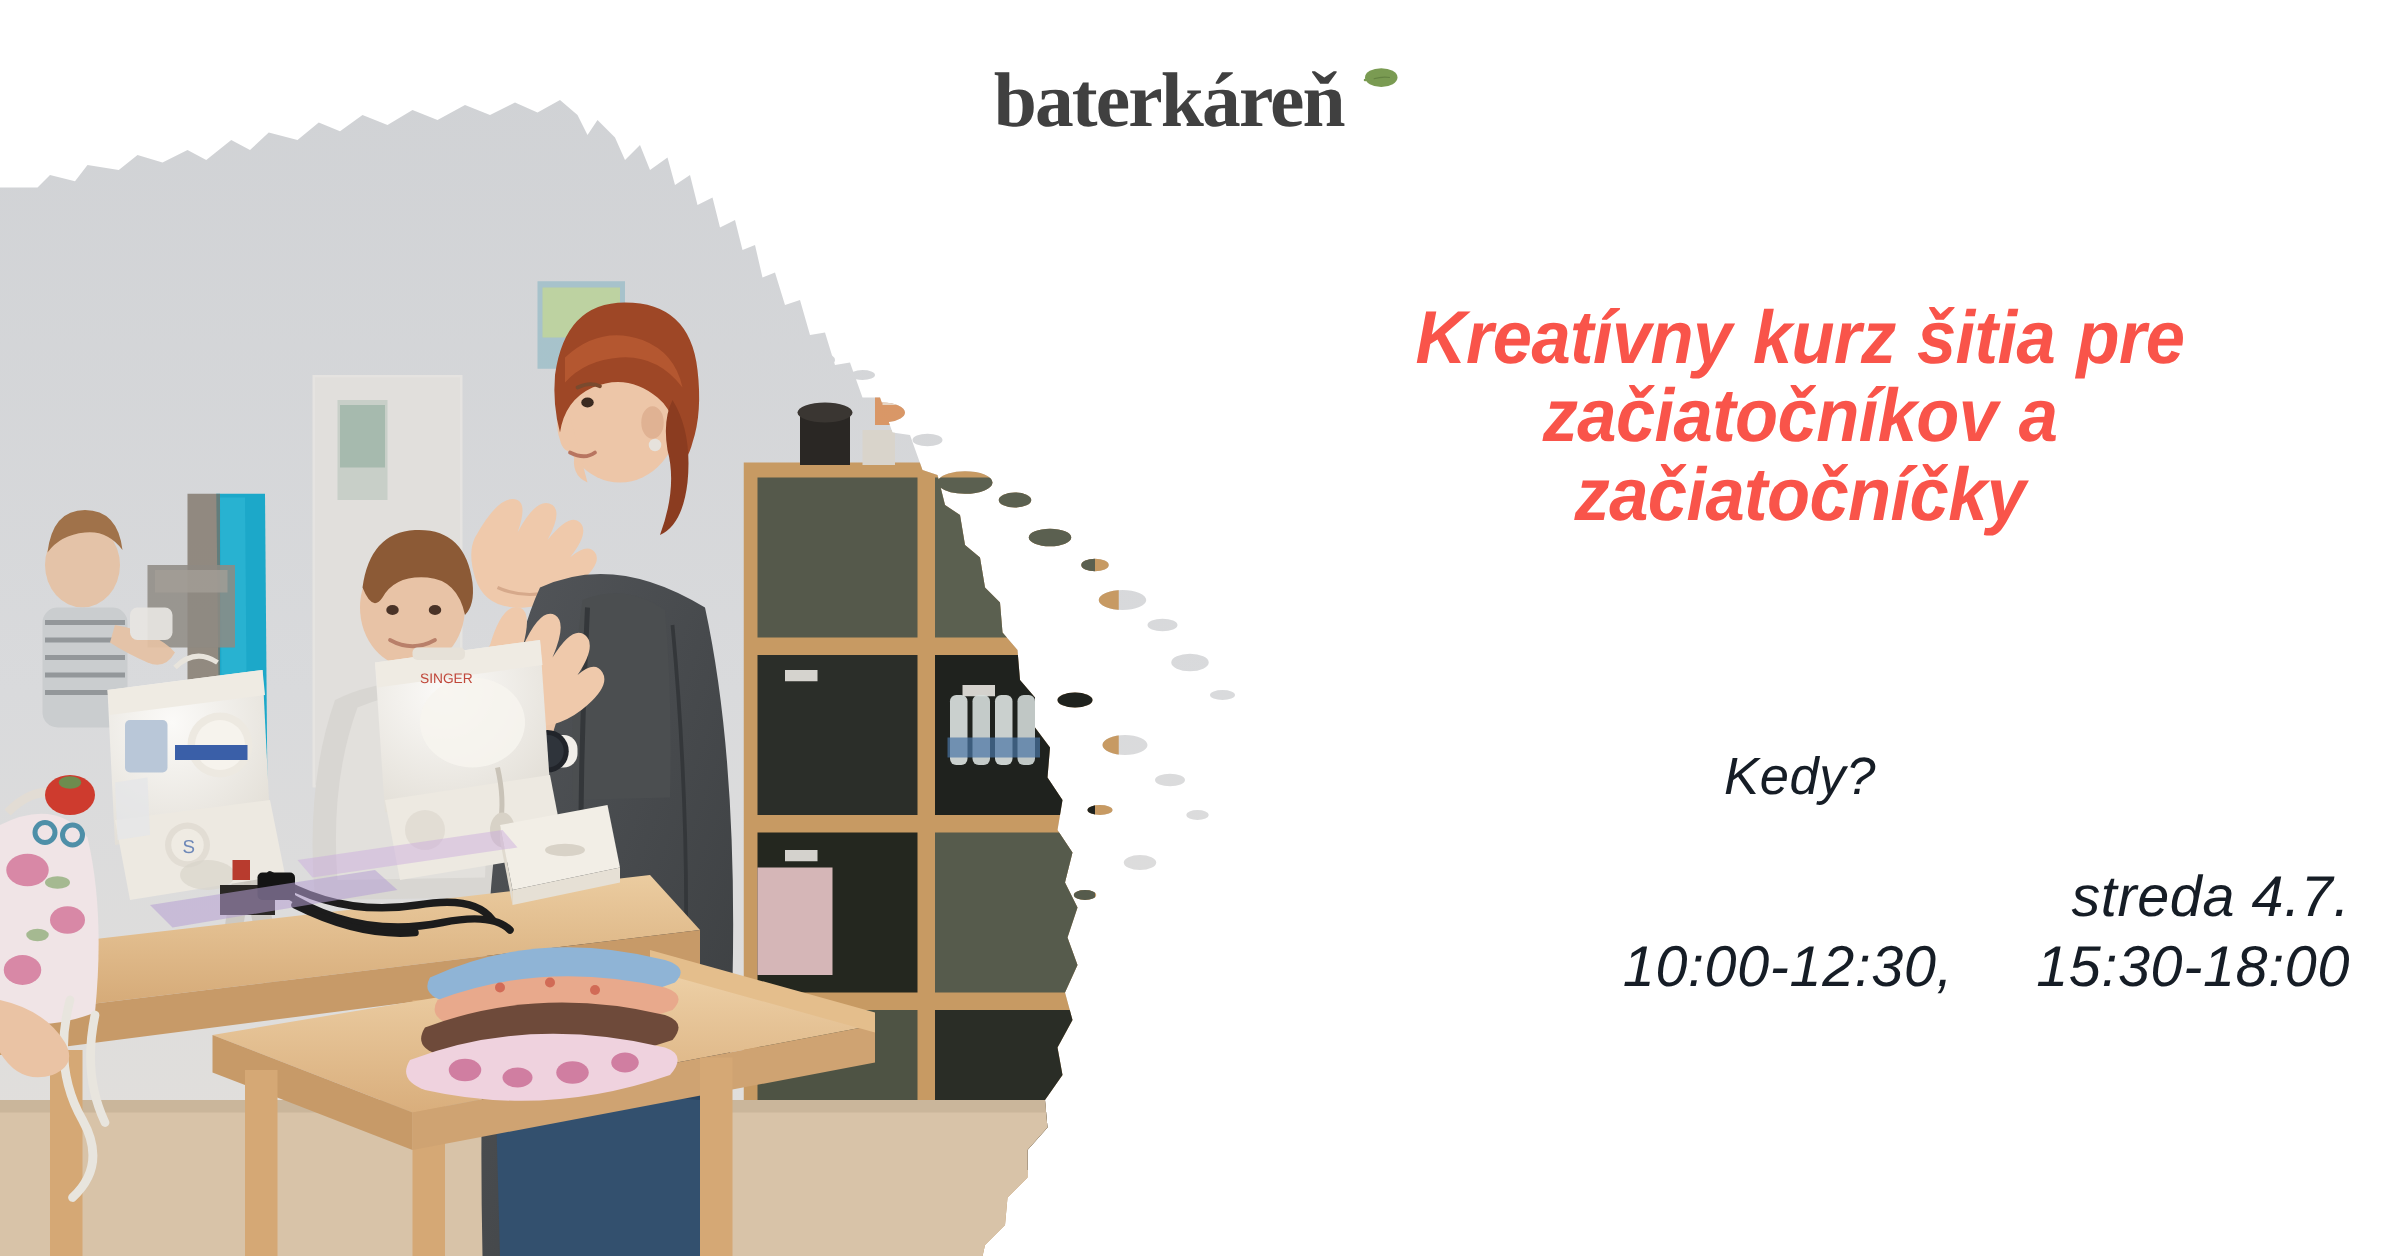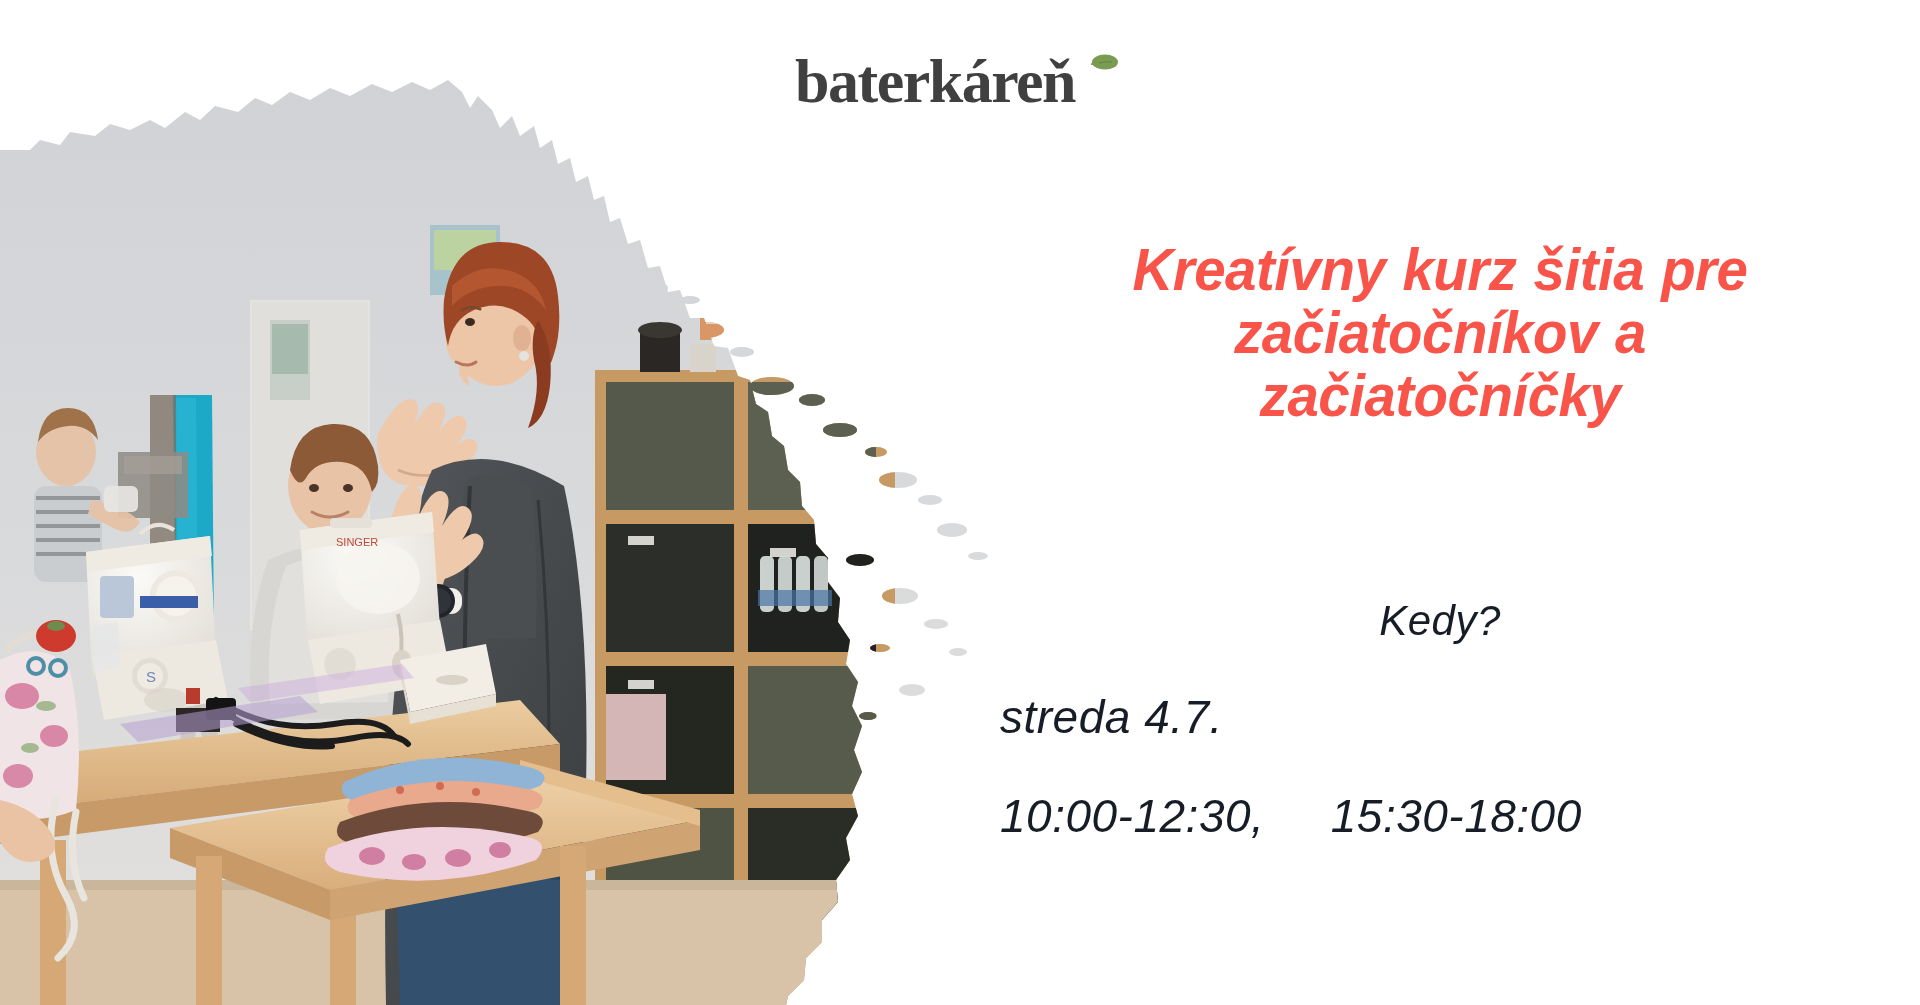--- a/index.html
+++ b/index.html
@@ -74,32 +74,32 @@
     color:#161D26;
     font-weight:400;
     font-size:42px;
     line-height:52px;
     letter-spacing:0.5px;
   }
   #when-date {
     position:absolute;
     left:0; top:690px;
     width:880px;
-    text-align:left;
+    text-align:right;
     color:#161D26;
     font-weight:400;
     font-size:46px;
     line-height:54px;
     letter-spacing:0.5px;
   }
   #when-times {
     position:absolute;
-    left:0; top:788px;
+    left:0; top:745px;
     width:880px;
-    text-align:left;
+    text-align:right;
     color:#161D26;
     font-weight:400;
     font-size:46px;
     line-height:56px;
     letter-spacing:0.5px;
     white-space:pre;
   }
 </style>
 </head>
 <body>

